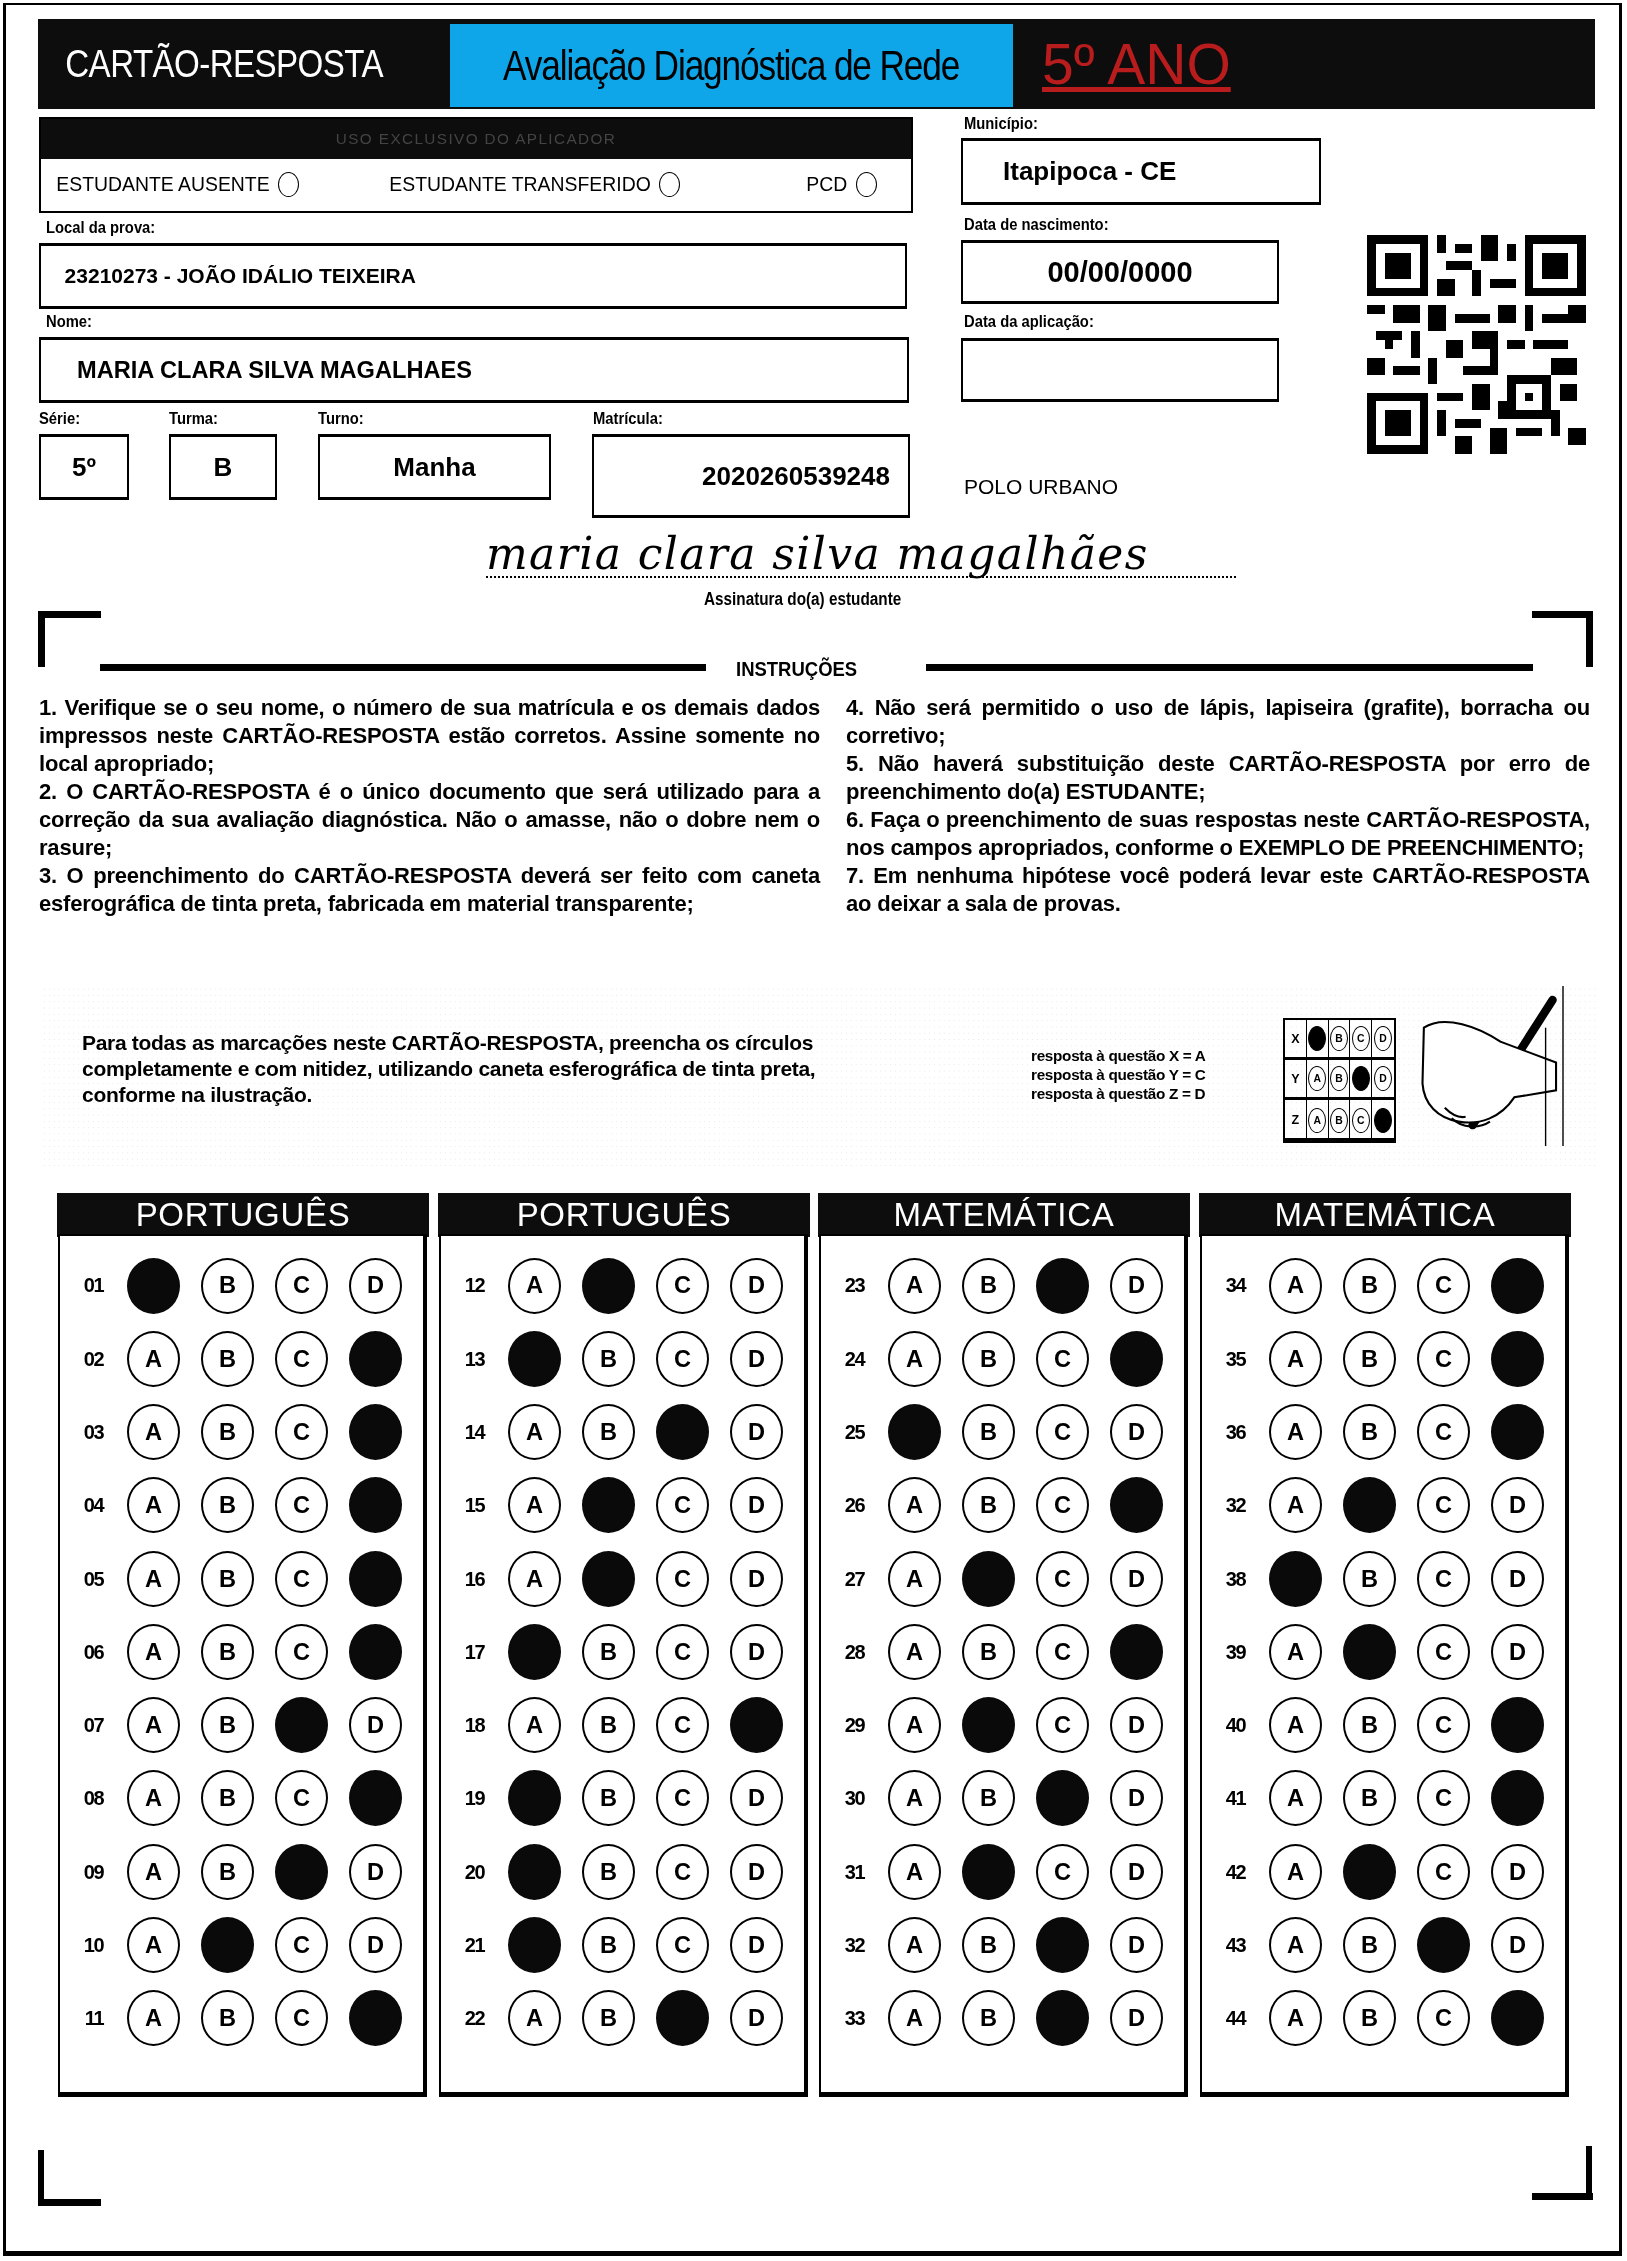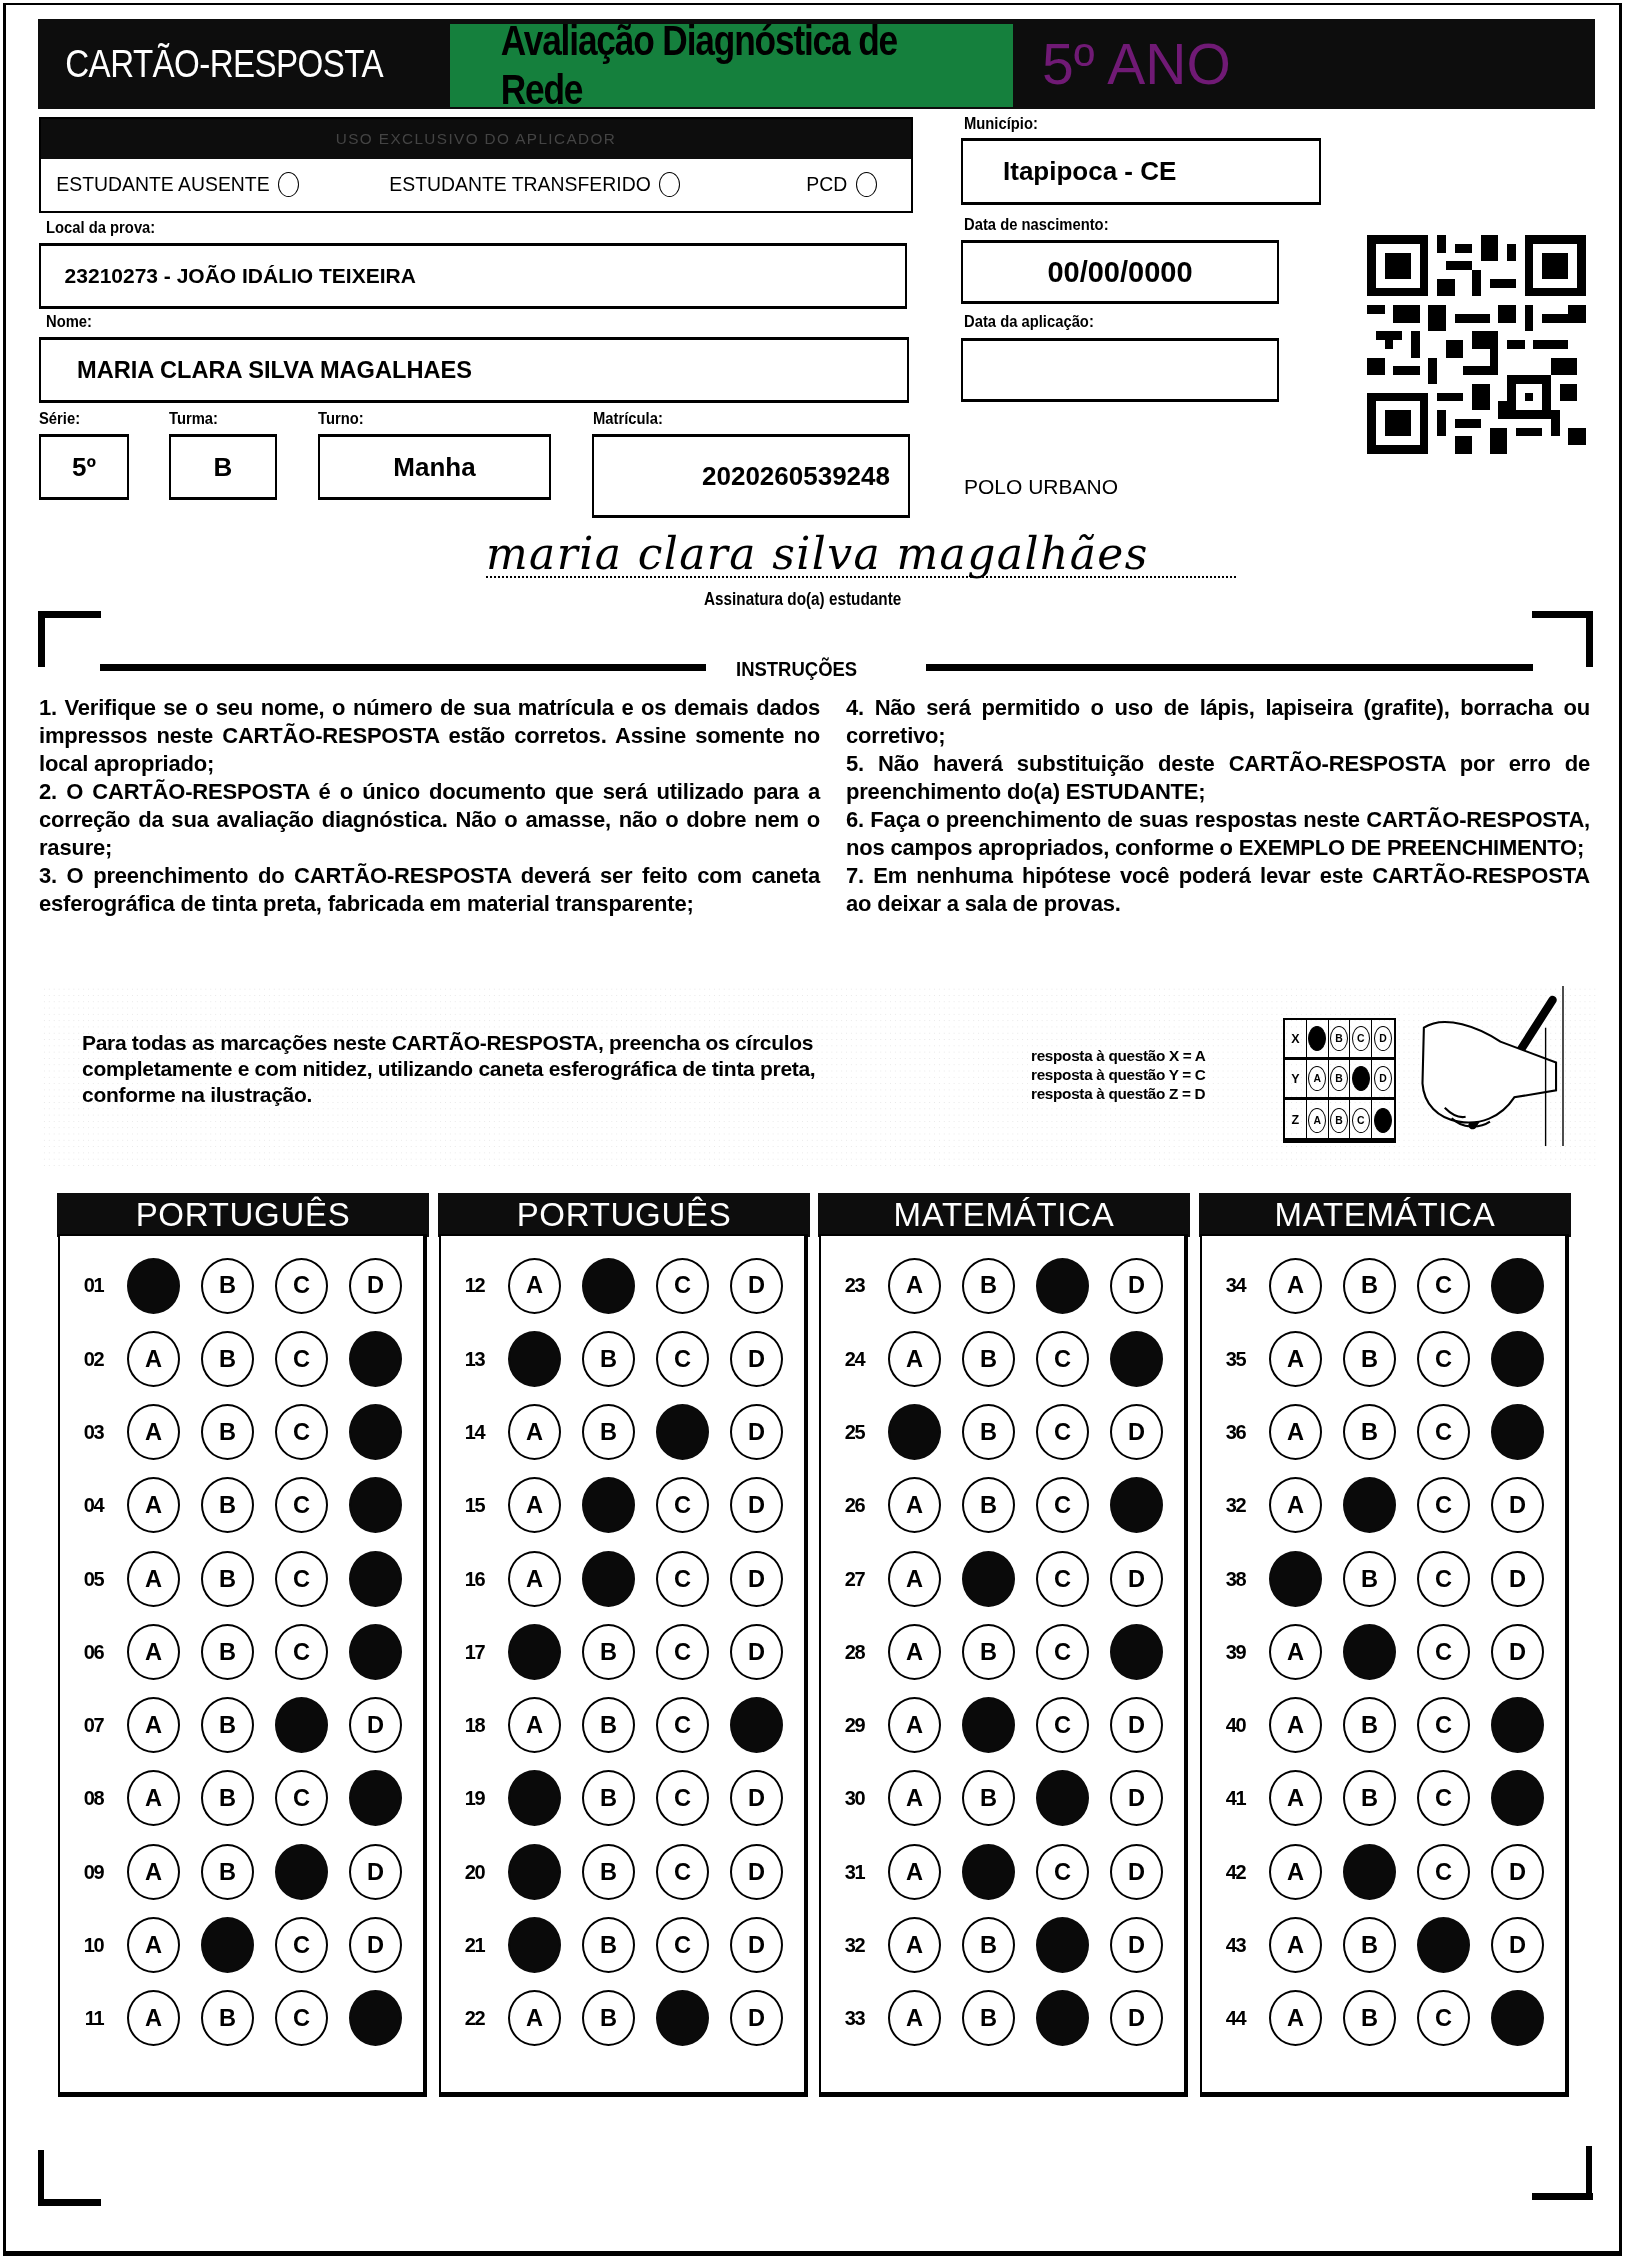--- a/index.html
+++ b/index.html
@@ -3,23 +3,23 @@
 <meta charset="utf-8">
 <style>
   * { box-sizing: border-box; margin: 0; padding: 0; }
   html, body { width: 1627px; height: 2261px; background: #fff; overflow: hidden; }
   body { font-family: "Liberation Sans", sans-serif; color: #000; position: relative; }
   .page-border { position: absolute; left: 2.8px; top: 2.8px; width: 1619px; height: 2253px; border: 3.5px solid #000; border-top-width: 2.8px; border-bottom-width: 5.6px; }
 
   
   .hdr { position: absolute; left: 38px; top: 19.4px; width: 1557px; height: 90px; background: #0d0d0d; }
   .hdr-left { position: absolute; left: 38px; top: 19.4px; width: 410px; height: 90px; color: #fff; font-size: 39px; display: flex; align-items: center; justify-content: center; letter-spacing: -0.7px; font-family: "Liberation Sans Narrow", "Liberation Sans", sans-serif; transform: scaleX(0.85); transform-origin: left center; padding-left: 28px; }
-  .hdr-mid { position: absolute; left: 450px; top: 23.6px; width: 563px; height: 83px; background: #15803d; font-size: 43px; font-weight: bold; display: flex; align-items: center; justify-content: center; letter-spacing: -1.4px; }
+  .hdr-mid { position: absolute; left: 450px; top: 23.6px; width: 563px; height: 83px; background: #0ea5e9; font-size: 43px; font-weight: normal; display: flex; align-items: center; justify-content: center; letter-spacing: -1.4px; }
   .hdr-mid span { display: inline-block; transform: scaleX(0.82); }
-  .hdr-right { position: absolute; left: 1042px; top: 19.4px; height: 90px; color: #701a75; font-size: 57px; display: flex; align-items: center; }
+  .hdr-right { position: absolute; left: 1042px; top: 19.4px; height: 90px; color: #b91c1c; font-size: 57px; display: flex; align-items: center; text-decoration: underline; }
 
   
   .app-box { position: absolute; left: 39px; top: 117px; width: 874px; height: 96px; border: 2.1px solid #000; }
   .app-bar { height: 40px; background: #0d0d0d; color: #444; font-size: 15.3px; display: flex; align-items: center; justify-content: center; letter-spacing: 1.4px; }
   .app-row { display: flex; align-items: center; height: 51px; font-size: 19.4px; padding-left: 15.3px; }
   .app-opt { display: flex; align-items: center; gap: 8.3px; }
   .radio { width: 21px; height: 25px; border: 1.4px solid #000; border-radius: 50%; display: inline-block; }
 
   .lbl { position: absolute; font-size: 17.4px; font-weight: bold; transform: scaleX(0.85); transform-origin: left center; white-space: nowrap; }
   .field { position: absolute; border: 2.1px solid #000; border-top-width: 3.5px; border-bottom-width: 3.5px; background: #fff; display: flex; align-items: center; font-weight: bold; }

